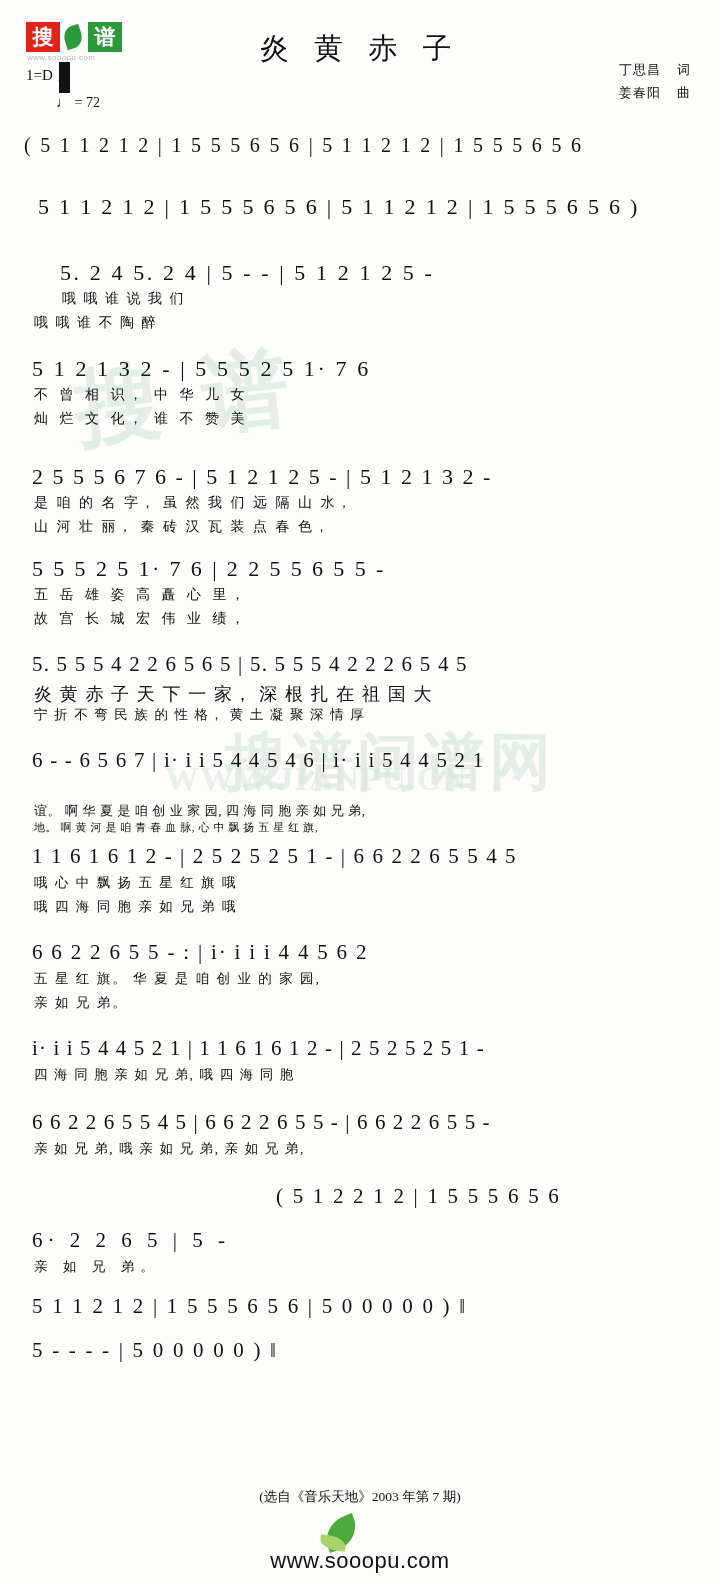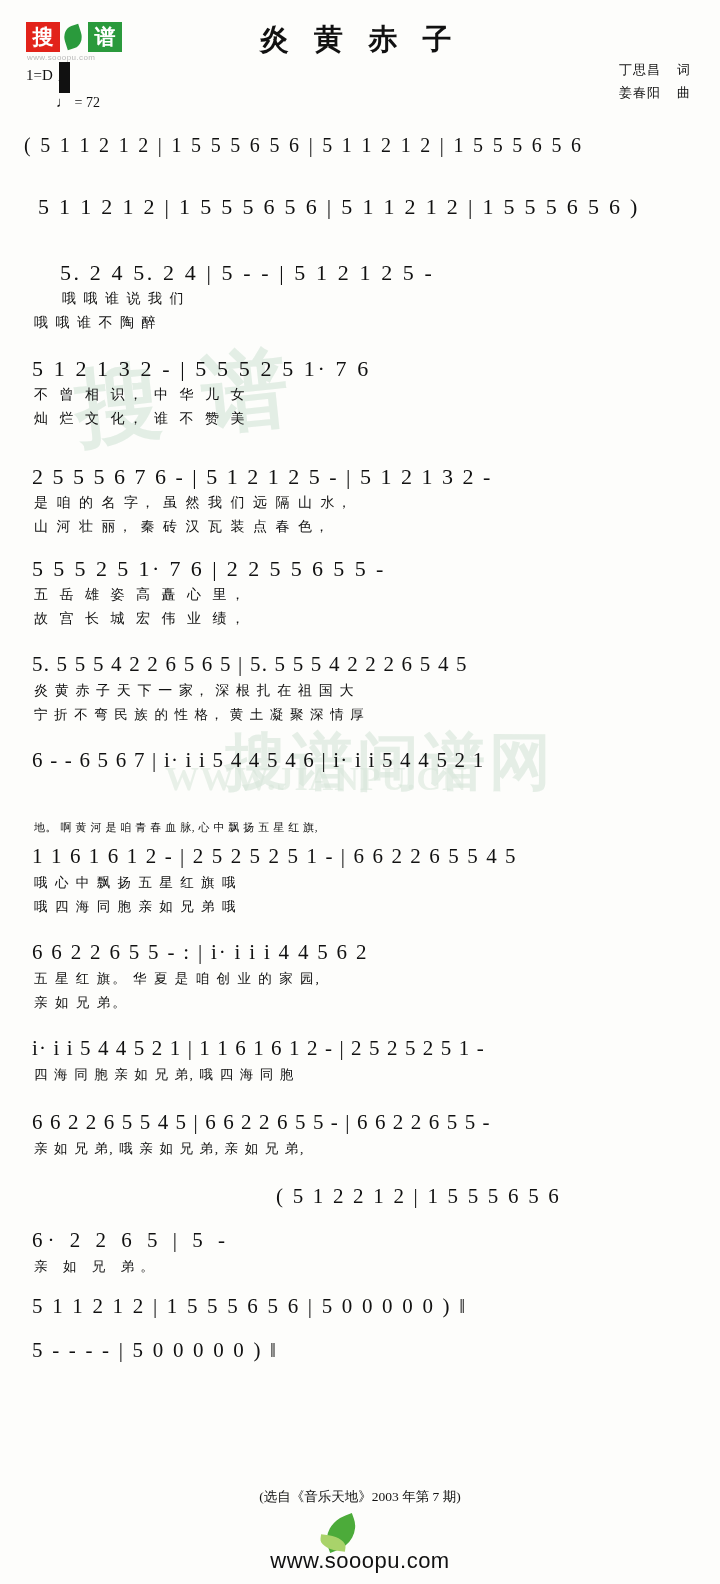--- a/index.html
+++ b/index.html
@@ -50,22 +50,22 @@
   .logo .leaf:after{
     content:"";position:absolute;left:4px;top:4px;width:18px;height:22px;
     background:#2a9a3c;border-radius:60% 0 60% 0;transform:rotate(-18deg);
   }
   .logo .url{
     position:absolute;top:31px;left:1px;font-size:8px;color:#b9b9b9;
     font-family:"Liberation Sans", sans-serif;letter-spacing:.4px;
   }
   
   .title{
-    text-align:center;font-size:29px;font-weight:bold;letter-spacing:9px;
-    padding-top:20px;
+    text-align:center;font-size:29px;font-weight:normal;letter-spacing:9px;
+    padding-top:29px;
   }
   .credits{
     position:absolute;right:30px;top:58px;text-align:left;font-size:13px;line-height:23px;
   }
   .credits span.n{letter-spacing:1px;}
   .credits span.r{margin-left:16px;}
   .keysig{
     position:absolute;left:26px;top:64px;font-size:15px;font-family:"Liberation Serif",serif;
   }
   .keysig .frac{display:inline-block;vertical-align:-3px;text-align:center;line-height:10px;font-size:12px;margin-left:2px;}
@@ -170,27 +170,28 @@
     </div>
 
     <div class="line" style="height:96px">
       <div style="position:absolute;left:8px;top:2px;font-size:22px;letter-spacing:2.4px;">5 5  5 2 5  1· 7  6 | 2 2 5  5 6 5  5 -</div>
       <div style="position:absolute;left:10px;top:32px;font-size:14px;letter-spacing:4px;">五 岳  雄   姿   高 矗  心   里，</div>
       <div style="position:absolute;left:10px;top:56px;font-size:14px;letter-spacing:4px;">故 宫  长   城   宏 伟  业   绩，</div>
     </div>
 
     <div class="line" style="height:96px">
       <div style="position:absolute;left:8px;top:2px;font-size:21px;letter-spacing:1.2px;">5. 5 5 5  4 2 2 6 5 6  5 | 5. 5 5 5  4 2 2  2 6 5  4 5</div>
-      <div style="position:absolute;left:10px;top:32px;font-size:14px;letter-spacing:1.6px;">炎 黄 赤 子 天 下 一 家，  深 根 扎 在 祖 国  大</div>
+      <div style="position:absolute;left:10px;top:32px;font-size:18px;letter-spacing:1.6px;">炎 黄 赤 子 天 下 一 家，  深 根 扎 在 祖 国  大</div>
       <div style="position:absolute;left:10px;top:56px;font-size:13.5px;letter-spacing:1.6px;">宁 折 不 弯 民 族 的 性 格，  黄 土 凝 聚 深 情  厚</div>
     </div>
 
     <div class="line" style="height:96px">
       <div style="position:absolute;left:8px;top:2px;font-size:21px;letter-spacing:1.2px;">6 - - 6 5 6 7 | i· i  i 5  4 4 5  4 6 | i· i  i 5  4 4 5  2 1</div>
       <div style="position:absolute;left:10px;top:32px;font-size:11px;letter-spacing:.6px;margin-top:42px;">地。 啊   黄 河 是 咱 青 春  血 脉, 心 中 飘 扬 五 星   红 旗,</div>
+      <div style="position:absolute;left:10px;top:56px;font-size:13px;letter-spacing:.6px;">谊。 啊   华 夏 是 咱 创 业  家 园, 四 海 同 胞 亲 如   兄 弟,</div>
     </div>
 
     <div class="line" style="height:96px">
       <div style="position:absolute;left:8px;top:2px;font-size:21px;letter-spacing:1.6px;">1 1  6 1 6 1  2 - | 2 5  2 5 2 5 1 - | 6 6 2  2 6 5  5  4 5</div>
       <div style="position:absolute;left:10px;top:32px;font-size:13.5px;letter-spacing:2px;">哦 心  中   飘      扬    五 星   红 旗 哦</div>
       <div style="position:absolute;left:10px;top:56px;font-size:13.5px;letter-spacing:2px;">哦 四  海   同      胞    亲 如   兄 弟 哦</div>
     </div>
 
     <div class="line" style="height:96px">
       <div style="position:absolute;left:8px;top:2px;font-size:21px;letter-spacing:1.8px;">6 6 2  2 6 5  5  - : | i· i   i i   4 4 5   6 2</div>

